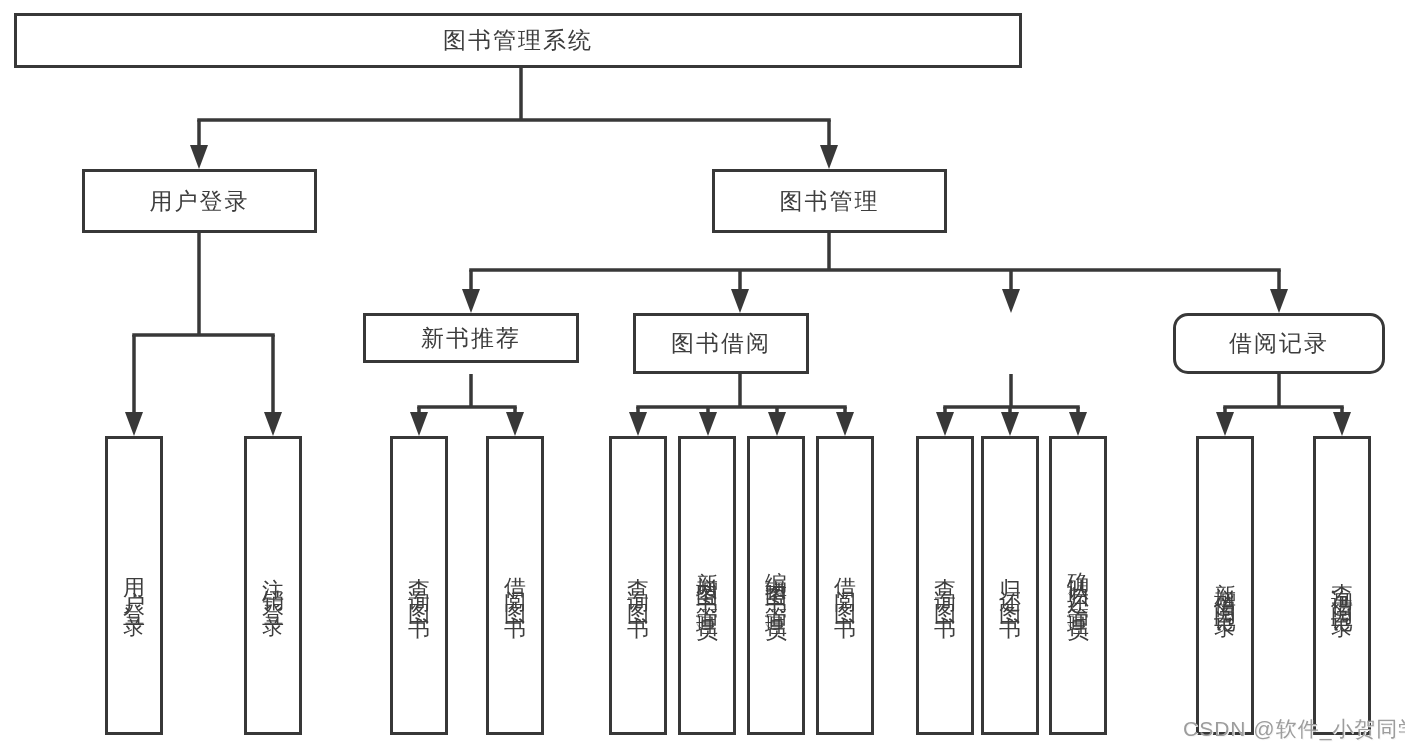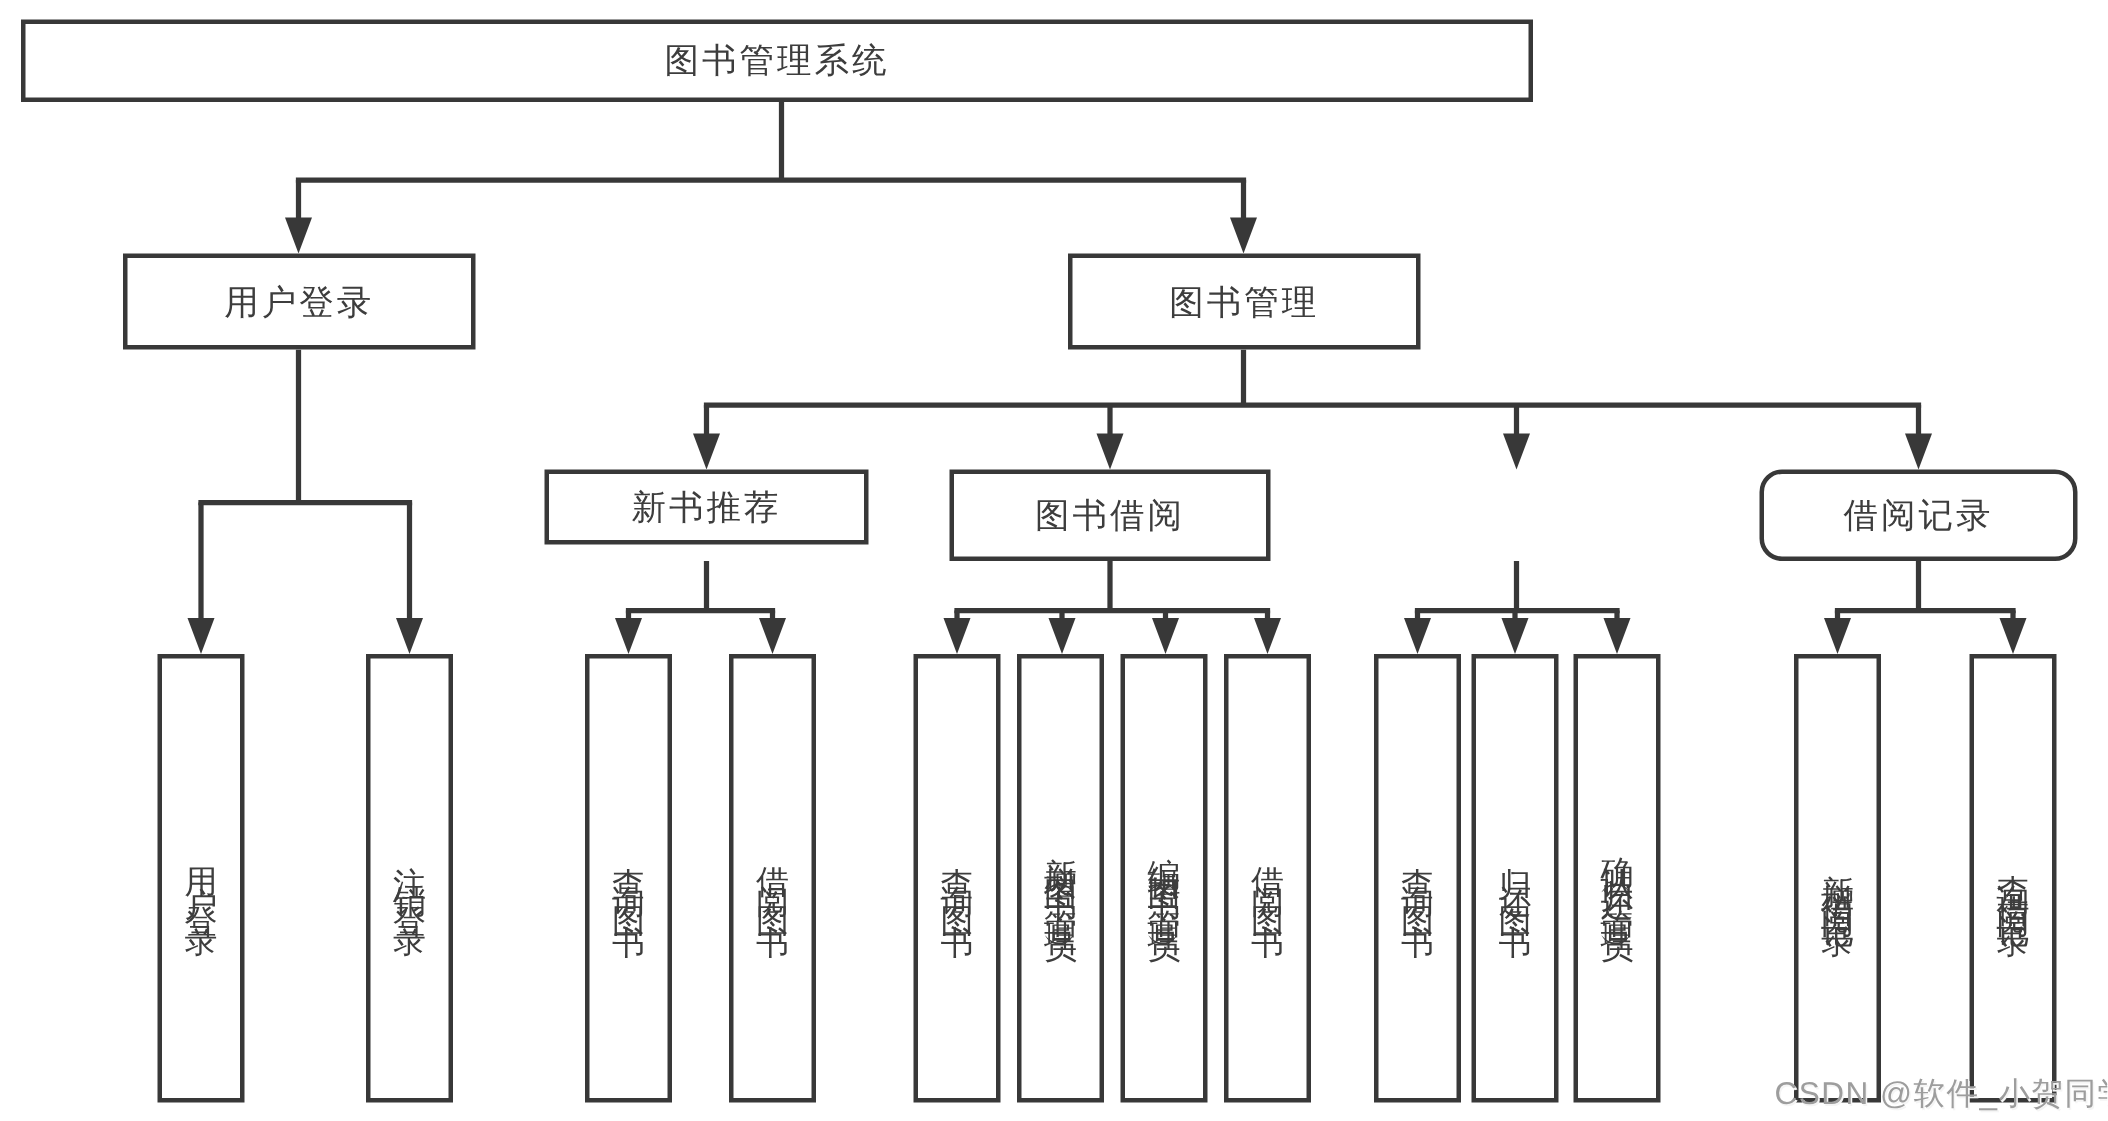--- a/index.html
+++ b/index.html
@@ -103,21 +103,21 @@
       <line x1="1342" y1="407" x2="1342" y2="418" stroke="#383838" stroke-width="3.5"></line>
       <polygon points="1333,412 1351,412 1342,436" fill="#383838"></polygon>
     </svg>
 
   <div class="node h-node" style="left:14px;top:13px;width:1008px;height:55px;">图书管理系统</div>
 
   <div class="node h-node" style="left:82px;top:169px;width:235px;height:64px;">用户登录</div>
   <div class="node h-node" style="left:712px;top:169px;width:235px;height:64px;">图书管理</div>
 
   <div class="node h-node" style="left:363px;top:313px;width:216px;height:50px;">新书推荐</div>
-  <div class="node h-node" style="left:633px;top:313px;width:214px;height:61px;">图书借阅</div>
+  <div class="node h-node" style="left:633px;top:313px;width:176px;height:61px;">图书借阅</div>
   <div class="node h-node" style="left:1173px;top:313px;width:212px;height:61px;border-radius:15px;">借阅记录</div>
 
   <div class="node v-node" style="left: 105px; top: 436px; width: 58px; height: 299px; letter-spacing: 13px;">用户登录</div>
   <div class="node v-node" style="left: 244px; top: 436px; width: 58px; height: 299px; letter-spacing: 13px;">注销登录</div>
 
   <div class="node v-node" style="left: 390px; top: 436px; width: 58px; height: 299px; letter-spacing: 13px;">查询图书</div>
   <div class="node v-node" style="left: 486px; top: 436px; width: 58px; height: 299px; letter-spacing: 13px;">借阅图书</div>
 
   <div class="node v-node" style="left: 609px; top: 436px; width: 58px; height: 299px; letter-spacing: 13px;">查询图书</div>
   <div class="node v-node" style="left: 678px; top: 436px; width: 58px; height: 299px; letter-spacing: 7px;">新增图书（管理员）</div>

